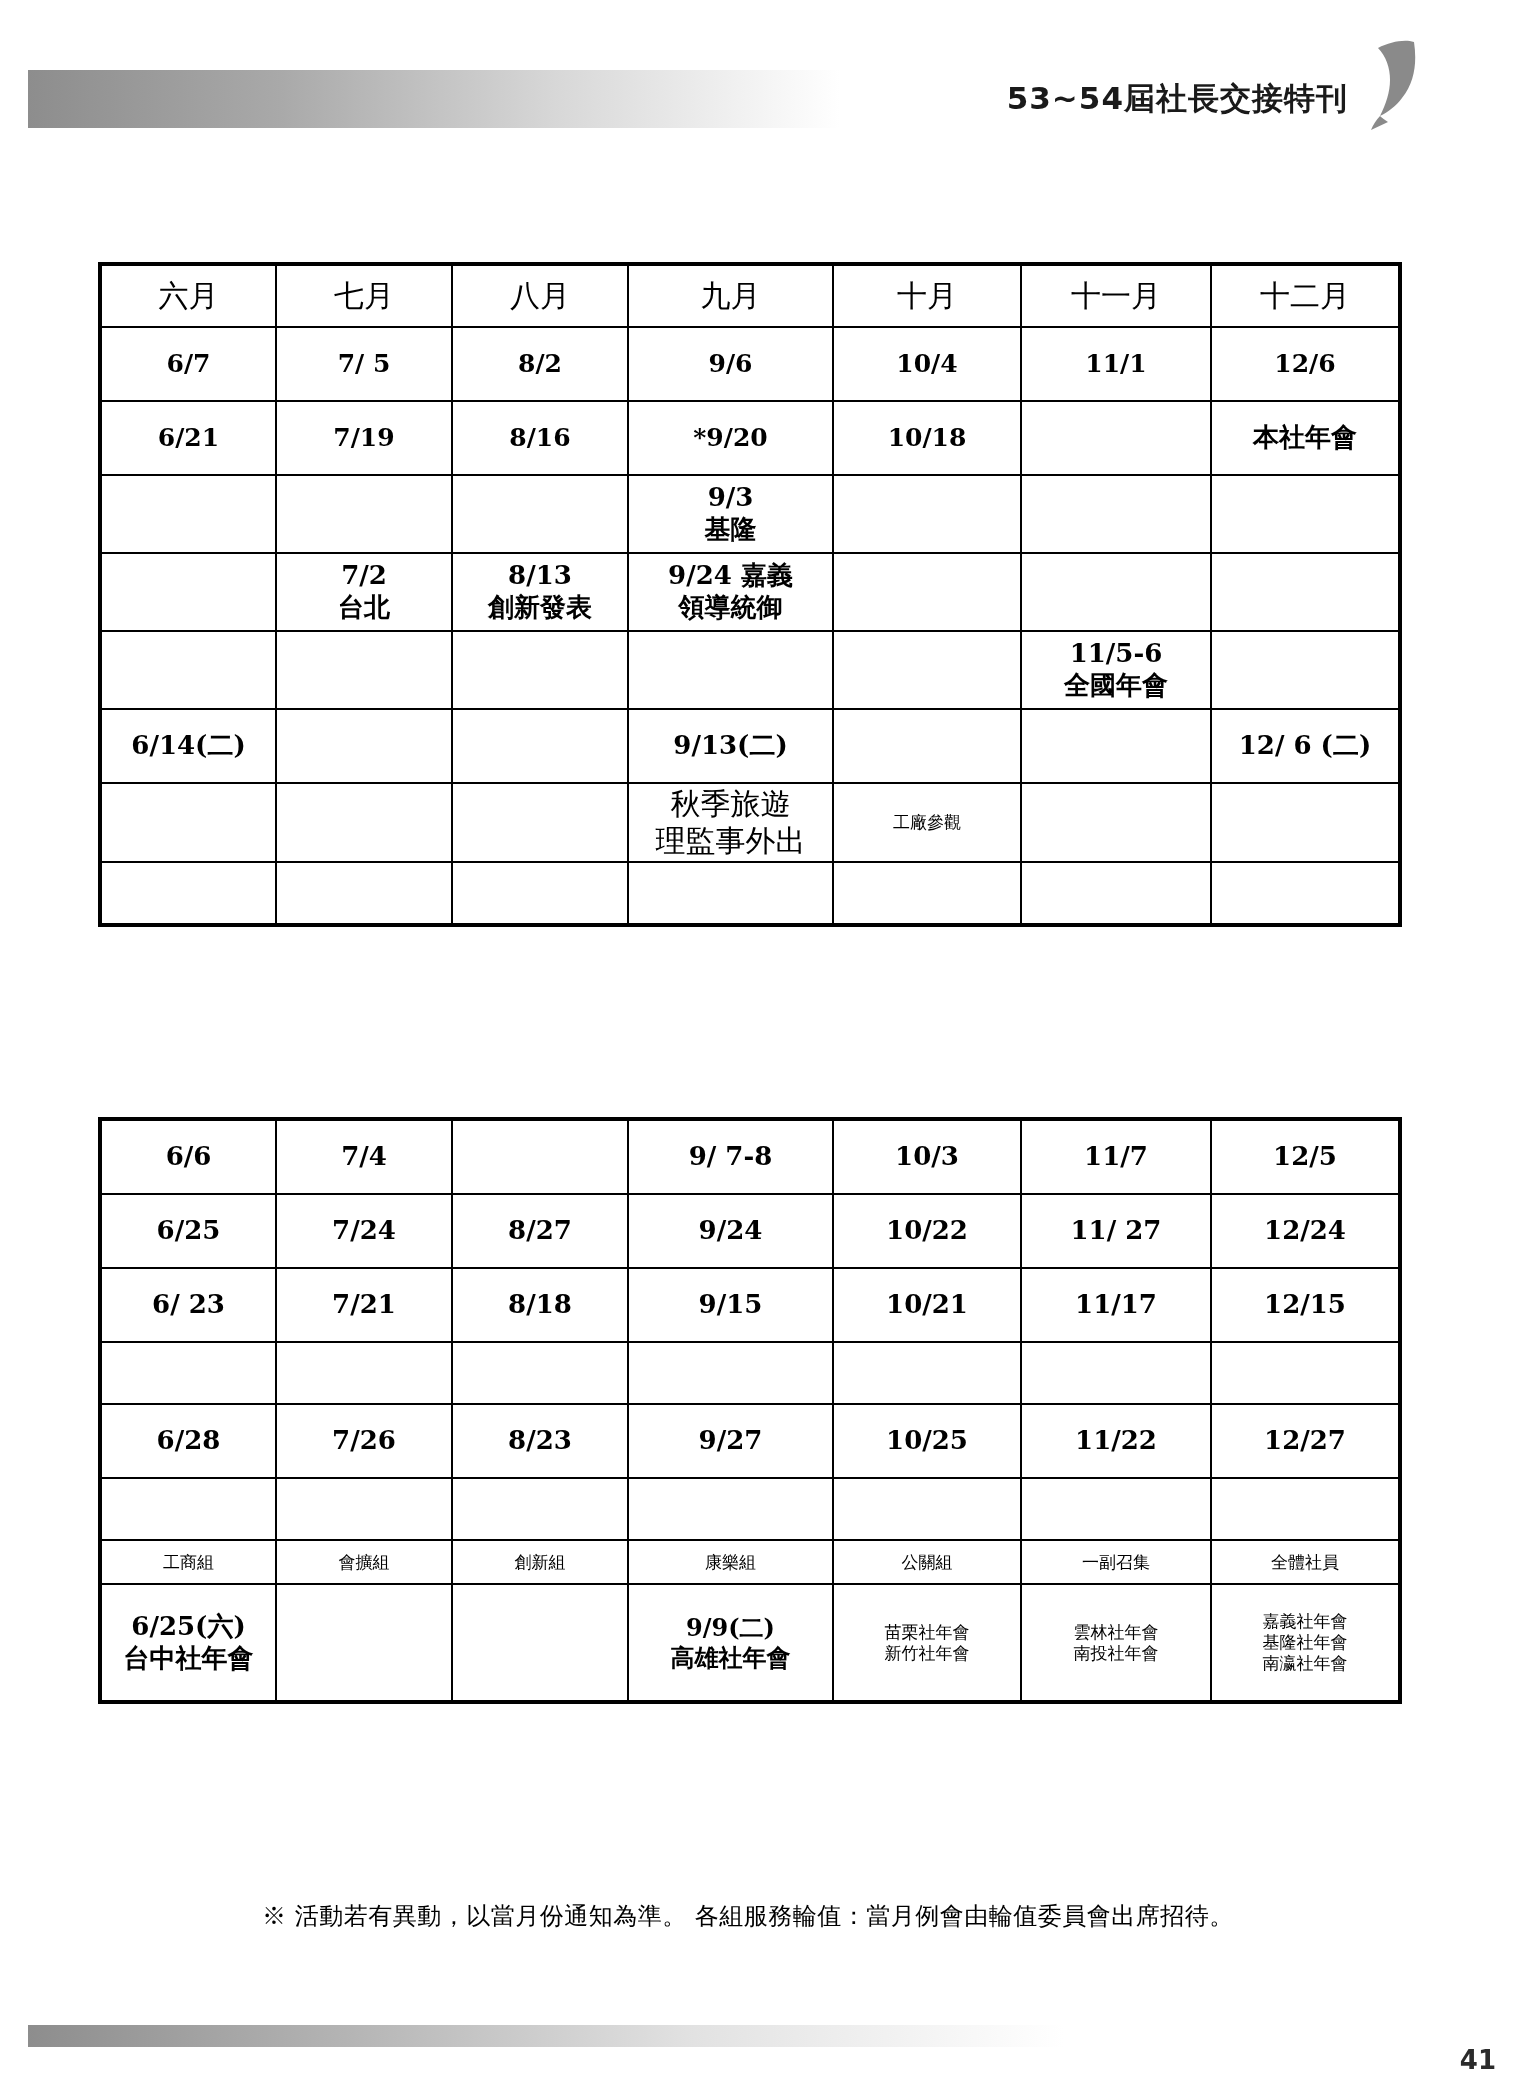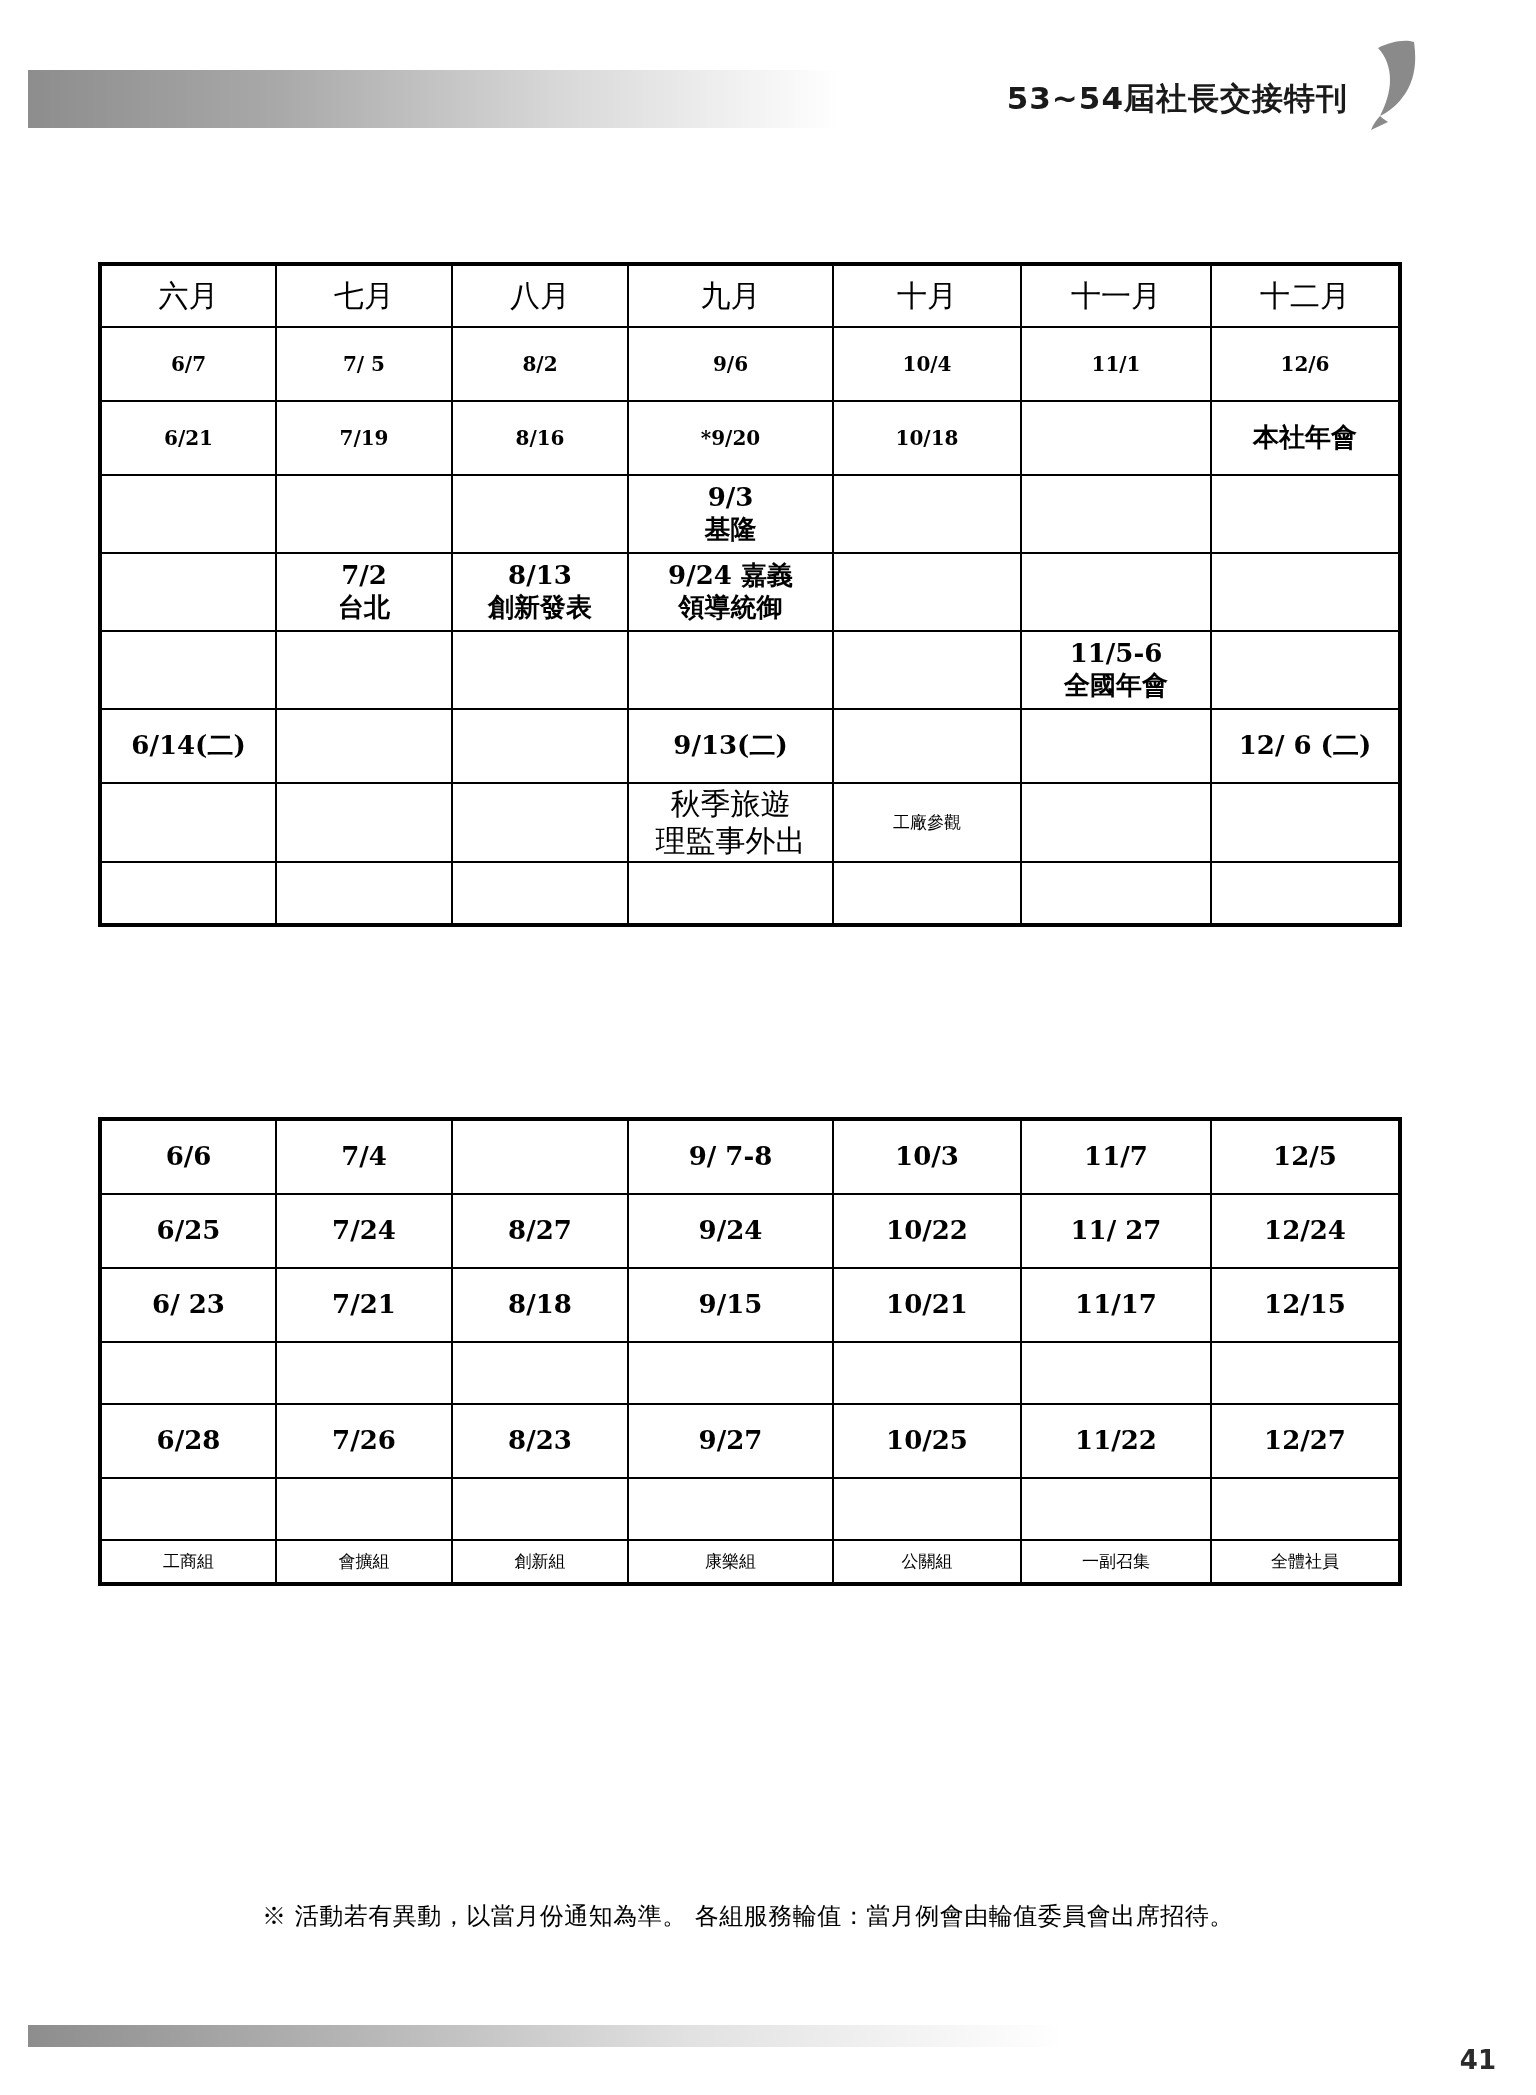--- a/index.html
+++ b/index.html
@@ -90,21 +90,21 @@
   .kai {
     font-family: "DejaVu Serif", "Liberation Serif", serif;
     font-size: 30px;
   }
   .kai-sm {
     font-family: "DejaVu Serif", "Liberation Serif", serif;
     font-size: 17px;
   }
   .bold-num {
     font-family: "DejaVu Serif", "Liberation Serif", serif;
-    font-size: 20px;
+    font-size: 25px;
     font-weight: bold;
   }
   .bold-num-sm {
     font-family: "DejaVu Serif", "Liberation Serif", serif;
     font-size: 26px;
     font-weight: bold;
   }
   .mixed {
     font-family: "DejaVu Serif", "Liberation Serif", serif;
     font-size: 26px;
@@ -348,20 +348,35 @@
       <tr style="height:44px;">
         <td class="kai-sm">工商組</td>
         <td class="kai-sm">會擴組</td>
         <td class="kai-sm">創新組</td>
         <td class="kai-sm">康樂組</td>
         <td class="kai-sm">公關組</td>
         <td class="kai-sm">一副召集</td>
         <td class="kai-sm">全體社員</td>
       </tr>
 
+      <tr style="height:118px;">
+        <td class="mixed" style="white-space:pre-line;">6/25(六)
+台中社年會</td>
+        <td></td>
+        <td></td>
+        <td class="mixed" style="white-space:pre-line;font-size:24px;">9/9(二)
+高雄社年會</td>
+        <td class="kai-sm" style="white-space:pre-line;">苗栗社年會
+新竹社年會</td>
+        <td class="kai-sm" style="white-space:pre-line;">雲林社年會
+南投社年會</td>
+        <td class="kai-sm" style="white-space:pre-line;">嘉義社年會
+基隆社年會
+南瀛社年會</td>
+      </tr>
     </tbody>
   </table>
 </div>
 
 <div class="footnote">※ 活動若有異動，以當月份通知為準。 各組服務輪值：當月例會由輪值委員會出席招待。</div>
 
 <div class="footer-bar"></div>
 <div class="page-num">41</div>
 
 </body></html>

